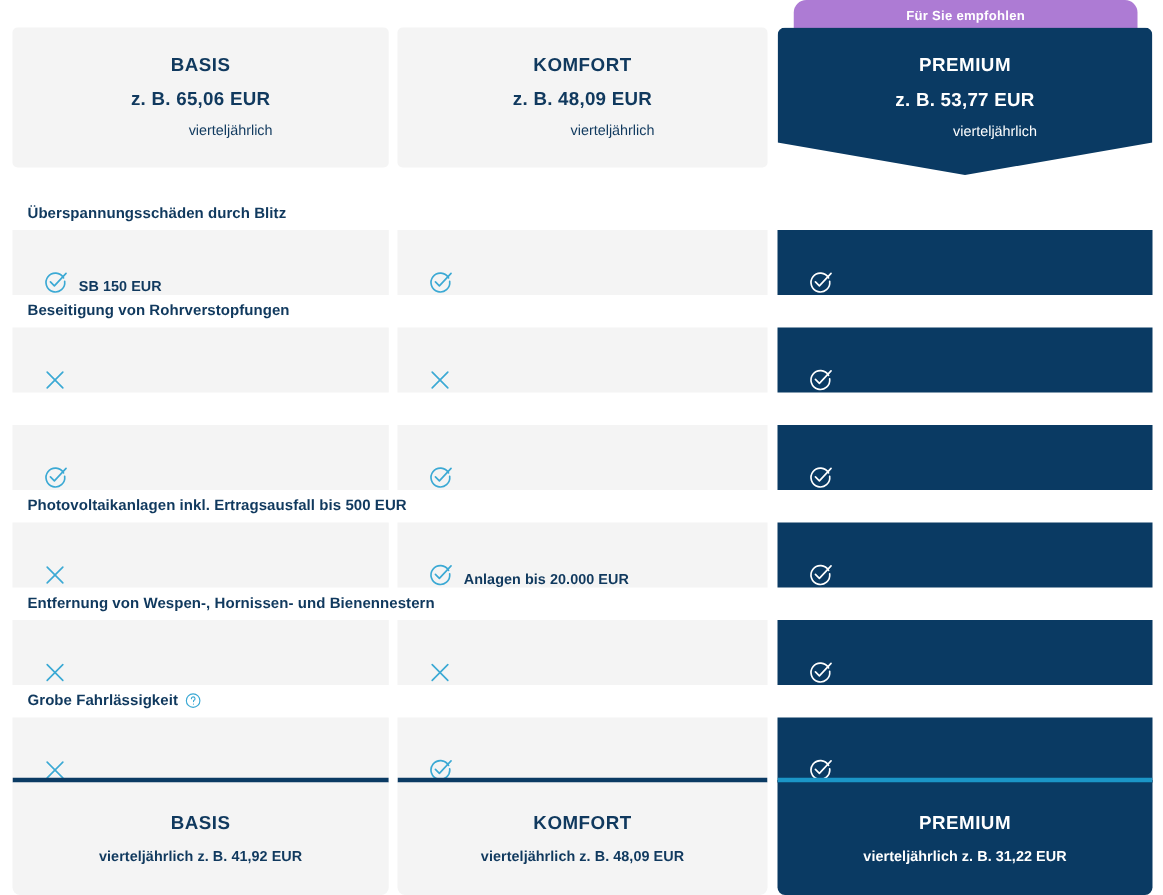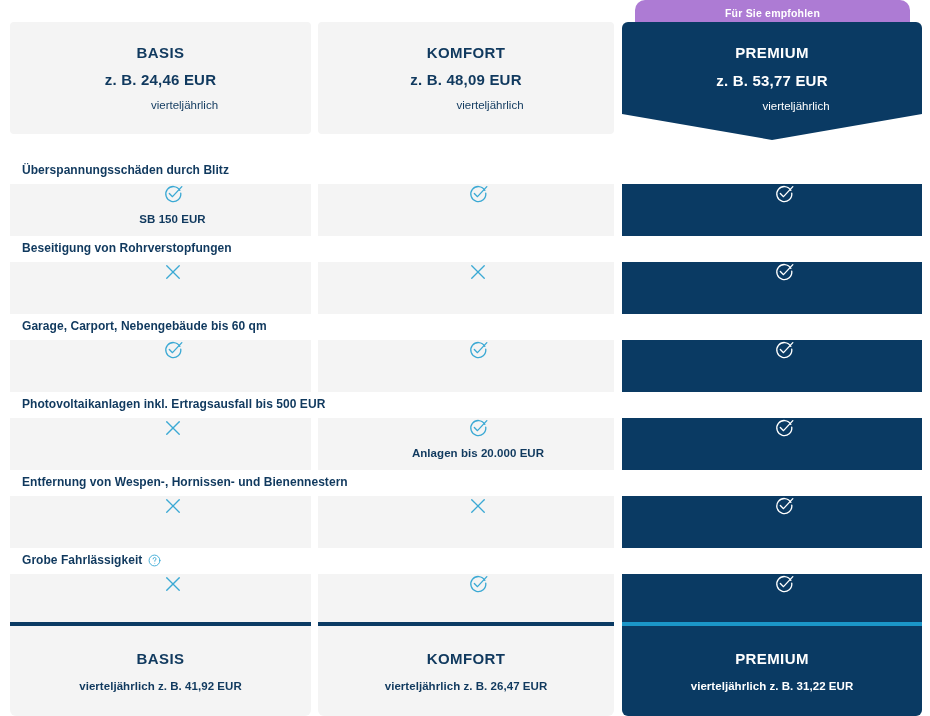--- a/index.html
+++ b/index.html
@@ -124,24 +124,23 @@
     flex: none;
   }
 
   .cells { position: absolute; top: 34px; left: 0; width: 930px; height: 52px; }
 
   .cell {
     position: absolute;
     height: 52px;
     background: #f4f4f4;
     display: flex;
-    align-items: center;
+    align-items: flex-end;
     padding-left: 24px;
     gap: 9px;
-    flex-direction: column;
   }
   .cell.c1 { left: 10px;  width: 301px; }
   .cell.c2 { left: 318px; width: 296px; }
   .cell.c3 { left: 622px; width: 300px; background: #0a3a63; }
 
   .cell-text {
     font-size: 11.5px;
     font-weight: bold;
     color: #10395e;
     letter-spacing: 0.05px;
@@ -200,21 +199,21 @@
 <div class="comparison-table">
 
   <div class="header-zone">
 
     <div class="recommend-badge">
       <span>Für Sie empfohlen</span>
     </div>
 
     <div class="plan-header basis">
       <div class="plan-name">BASIS</div>
-      <div class="plan-price">z. B. 24,46 EUR</div>
+      <div class="plan-price">z. B. 65,06 EUR</div>
       <div class="plan-period">vierteljährlich</div>
     </div>
 
     <div class="plan-header komfort">
       <div class="plan-name">KOMFORT</div>
       <div class="plan-price">z. B. 48,09 EUR</div>
       <div class="plan-period">vierteljährlich</div>
     </div>
 
     <div class="plan-header premium">
@@ -282,23 +281,20 @@
             <span>
               <svg class="mark" viewBox="0 0 24 24" fill="none" stroke="#ffffff" stroke-width="1.6" stroke-linecap="round" stroke-linejoin="round">
                 <path d="M20.2 7.6a9 9 0 1 0 1.1 3.3"></path>
                 <path d="M7.6 11.4 L11.4 15.2 L22.6 3.2"></path>
               </svg>
             </span>
           </div>
         </div>
       </div>
       <div class="feature-block">
-        <div class="feature-label">
-          <span>Garage, Carport, Nebengebäude bis 60 qm</span>
-        </div>
         <div class="cells">
           <div class="cell c1">
             <span>
               <svg class="mark" viewBox="0 0 24 24" fill="none" stroke="#3ba9d4" stroke-width="1.6" stroke-linecap="round" stroke-linejoin="round">
                 <path d="M20.2 7.6a9 9 0 1 0 1.1 3.3"></path>
                 <path d="M7.6 11.4 L11.4 15.2 L22.6 3.2"></path>
               </svg>
             </span>
           </div>
           <div class="cell c2">
@@ -422,21 +418,21 @@
       </div>
     </div>
 
   <div class="footer-zone">
     <div class="plan-footer basis">
       <div class="footer-name">BASIS</div>
       <div class="footer-price">vierteljährlich z. B. 41,92 EUR</div>
     </div>
     <div class="plan-footer komfort">
       <div class="footer-name">KOMFORT</div>
-      <div class="footer-price">vierteljährlich z. B. 26,47 EUR</div>
+      <div class="footer-price">vierteljährlich z. B. 48,09 EUR</div>
     </div>
     <div class="plan-footer premium">
       <div class="footer-name">PREMIUM</div>
       <div class="footer-price">vierteljährlich z. B. 31,22 EUR</div>
     </div>
   </div>
 
 </div>
 
 </body></html>

